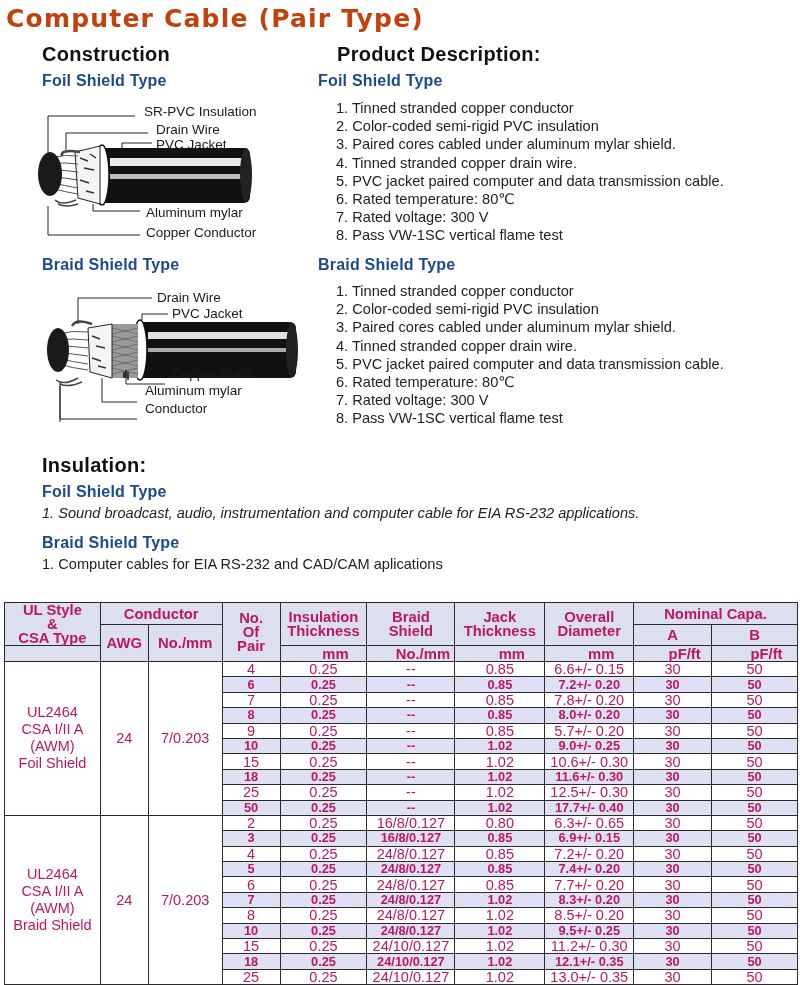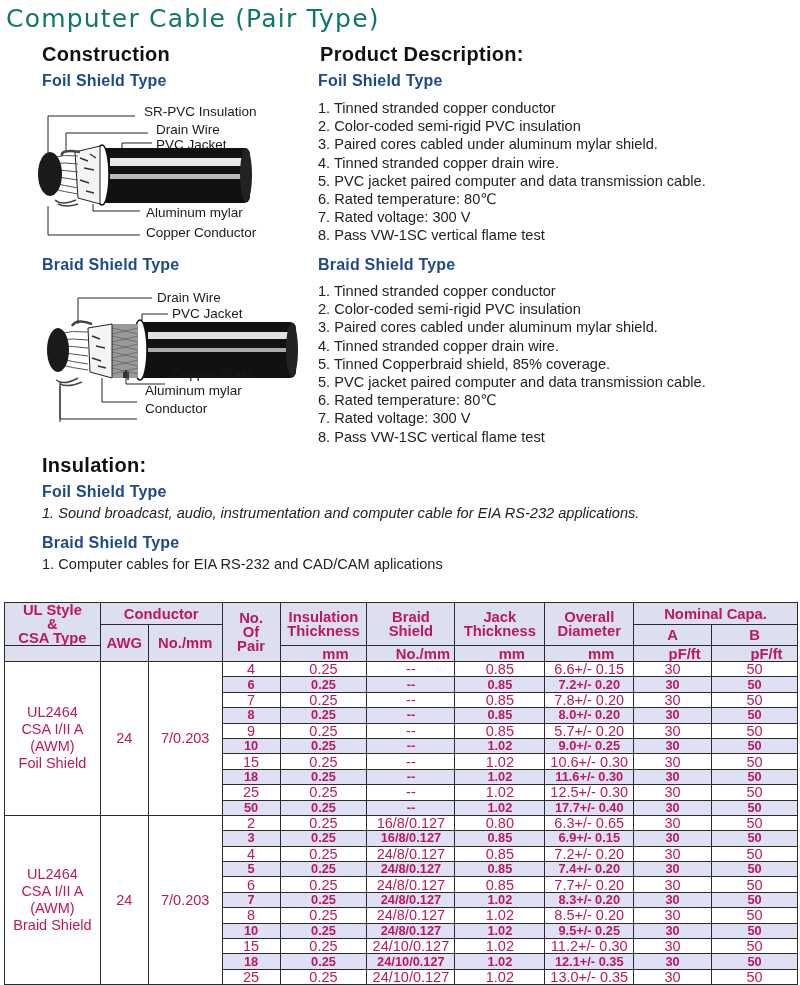--- a/index.html
+++ b/index.html
@@ -1,27 +1,27 @@
 <!DOCTYPE html>
 <html><head>
 <meta charset="utf-8">
 <style>
   * { box-sizing: border-box; margin: 0; padding: 0; }
   html, body { width: 800px; height: 985px; background: #ffffff; overflow: hidden; }
   body { font-family: "Liberation Sans", "DejaVu Sans", sans-serif; color: #1a1a1a; position: relative; }
 
   .page-title {
     position: absolute; left: 6px; top: 4px;
-    font-family: "DejaVu Sans", sans-serif; font-weight: normal;
-    font-size: 25px; letter-spacing: 1.2px; color: #0f766e;
+    font-family: "DejaVu Sans", sans-serif; font-weight: bold;
+    font-size: 25px; letter-spacing: 1.2px; color: #c2410c;
   }
   .h2 { position: absolute; font-weight: bold; font-size: 20px; color: #111; letter-spacing: 0.3px; }
   .h3 { position: absolute; font-weight: bold; font-size: 16px; color: #1c4a8a; letter-spacing: 0.2px; }
   .desc-list { position: absolute; left: 318px; font-size: 14.6px; line-height: 18.2px; color: #222; list-style: none; }
-  .desc-list li { white-space: nowrap; }
+  .desc-list li { white-space: nowrap; margin-left: 18px; }
 
   .diagram { position: absolute; }
   .diagram svg { display: block; }
   .callout { font-family: "Liberation Sans", sans-serif; font-size: 13.5px; fill: #1a1a1a; }
 
   .app-text { position: absolute; left: 42px; font-size: 14.6px; color: #222; white-space: nowrap; }
 
   table.spec {
     position: absolute; left: 4px; top: 602px; width: 794px;
     border-collapse: collapse; font-size: 12.8px; color: #be185d;
@@ -112,40 +112,39 @@
     <path d="M82 96 L82 120 L117 120" stroke="#222" stroke-width="1" fill="none"></path>
     <path d="M40 100 L40 140 M40 104 L40 137 L117 137" stroke="#222" stroke-width="1" fill="none"></path>
     <text class="callout" x="137" y="20">Drain Wire</text>
     <text class="callout" x="152" y="36">PVC Jacket</text>
     <text class="callout" x="152" y="96">Copper Braid</text>
     <text class="callout" x="125" y="113">Aluminum mylar</text>
     <text class="callout" x="125" y="131">Conductor</text>
   </svg>
 </div>
 
-<div class="h2" style="left:320px; top:43px;">Product Description:</div>
+<div class="h2" style="left:337px; top:43px;">Product Description:</div>
 <div class="h3" style="left:318px; top:72px;">Foil Shield Type</div>
 <ul class="desc-list" style="top:99px;">
   <li>1. Tinned stranded copper conductor</li>
   <li>2. Color-coded semi-rigid PVC insulation</li>
   <li>3. Paired cores cabled under aluminum mylar shield.</li>
   <li>4. Tinned stranded copper drain wire.</li>
   <li>5. PVC jacket paired computer and data transmission cable.</li>
   <li>6. Rated temperature: 80℃</li>
   <li>7. Rated voltage: 300 V</li>
   <li>8. Pass VW-1SC vertical flame test</li>
 </ul>
 
 <div class="h3" style="left:318px; top:256px;">Braid Shield Type</div>
 <ul class="desc-list" style="top:282px;">
   <li>1. Tinned stranded copper conductor</li>
   <li>2. Color-coded semi-rigid PVC insulation</li>
   <li>3. Paired cores cabled under aluminum mylar shield.</li>
   <li>4. Tinned stranded copper drain wire.</li>
-  <li>5. Tinned Copperbraid shield, 85% coverage.</li>
   <li>5. PVC jacket paired computer and data transmission cable.</li>
   <li>6. Rated temperature: 80℃</li>
   <li>7. Rated voltage: 300 V</li>
   <li>8. Pass VW-1SC vertical flame test</li>
 </ul>
 
 <div class="h2" style="left:42px; top:454px;">Insulation:</div>
 <div class="h3" style="left:42px; top:483px;">Foil Shield Type</div>
 <div class="app-text" style="top:505px;font-style:italic;">1. Sound broadcast, audio, instrumentation and computer cable for EIA RS-232 applications.</div>
 <div class="h3" style="left:42px; top:534px;">Braid Shield Type</div>

